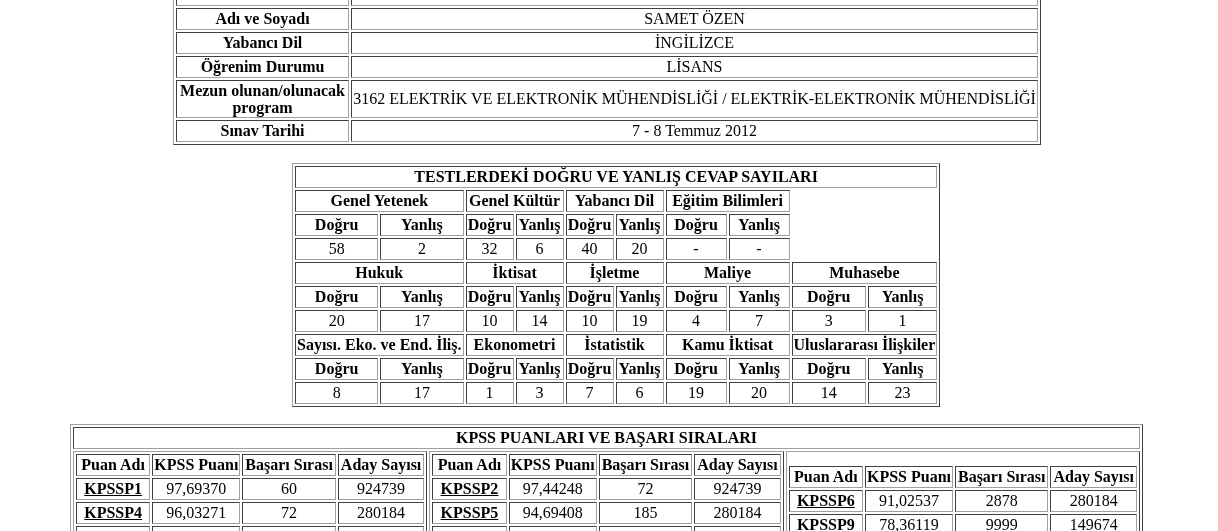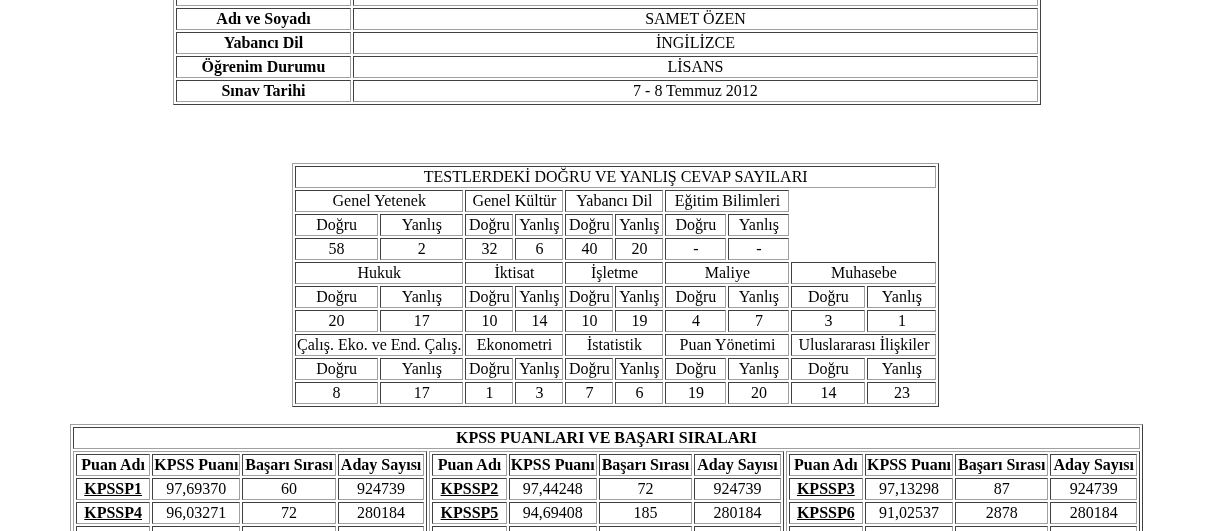--- a/index.html
+++ b/index.html
@@ -27,21 +27,21 @@
       border-bottom-color: #a0a0a0;
       border-top-color: #404040;
       border-left-color: #404040;
       padding: 1px;
       font-size: 16px;
       line-height: 18px;
       text-align: center;
       vertical-align: middle;
       white-space: nowrap;
     }
-    th, .b { font-weight: normal; }
+    th, .b { font-weight: bold; }
 
     
     #info {
       position: absolute;
       left: 173px;
       top: -19px;
       width: 868px;
     }
     #info td.lbl { width: 171px; font-weight: bold; }
     #info td.val { width: 683px; }
@@ -92,20 +92,24 @@
     </tr>
     <tr>
       <td class="lbl">Yabancı Dil</td>
       <td class="val">İNGİLİZCE</td>
     </tr>
     <tr>
       <td class="lbl">Öğrenim Durumu</td>
       <td class="val">LİSANS</td>
     </tr>
     <tr>
+      <td class="lbl wrap">Mezun olunan/olunacak program</td>
+      <td class="val">3162 ELEKTRİK VE ELEKTRONİK MÜHENDİSLİĞİ / ELEKTRİK-ELEKTRONİK MÜHENDİSLİĞİ</td>
+    </tr>
+    <tr>
       <td class="lbl">Sınav Tarihi</td>
       <td class="val">7 - 8 Temmuz 2012</td>
     </tr>
   </tbody>
 </table>
 
 <table id="tests">
   <tbody>
     <tr>
       <td colspan="10" class="b">TESTLERDEKİ DOĞRU VE YANLIŞ CEVAP SAYILARI</td>
@@ -169,24 +173,24 @@
       <td>14</td>
       <td>10</td>
       <td>19</td>
       <td>4</td>
       <td>7</td>
       <td>3</td>
       <td>1</td>
     </tr>
 
     <tr>
-      <td colspan="2" class="b">Çalış. Eko. ve End. Çalış.</td>
+      <td colspan="2" class="b">Sayısı. Eko. ve End. İliş.</td>
       <td colspan="2" class="b">Ekonometri</td>
       <td colspan="2" class="b">İstatistik</td>
-      <td colspan="2" class="b">Puan Yönetimi</td>
+      <td colspan="2" class="b">Kamu İktisat</td>
       <td colspan="2" class="b">Uluslararası İlişkiler</td>
     </tr>
     <tr>
       <td class="b">Doğru</td>
       <td class="b">Yanlış</td>
       <td class="b">Doğru</td>
       <td class="b">Yanlış</td>
       <td class="b">Doğru</td>
       <td class="b">Yanlış</td>
       <td class="b">Doğru</td>
@@ -281,26 +285,20 @@
       <td class="outer">
         <table class="inner">
           <tbody>
             <tr>
               <th>Puan Adı</th>
               <th>KPSS Puanı</th>
               <th>Başarı Sırası</th>
               <th>Aday Sayısı</th>
             </tr>
             <tr>
-              <td class="c1">KPSSP3</td>
-              <td class="c2">97,13298</td>
-              <td class="c3">87</td>
-              <td class="c4">924739</td>
-            </tr>
-            <tr>
               <td class="c1">KPSSP6</td>
               <td class="c2">91,02537</td>
               <td class="c3">2878</td>
               <td class="c4">280184</td>
             </tr>
             <tr>
               <td class="c1">KPSSP9</td>
               <td class="c2">78,36119</td>
               <td class="c3">9999</td>
               <td class="c4">149674</td>

